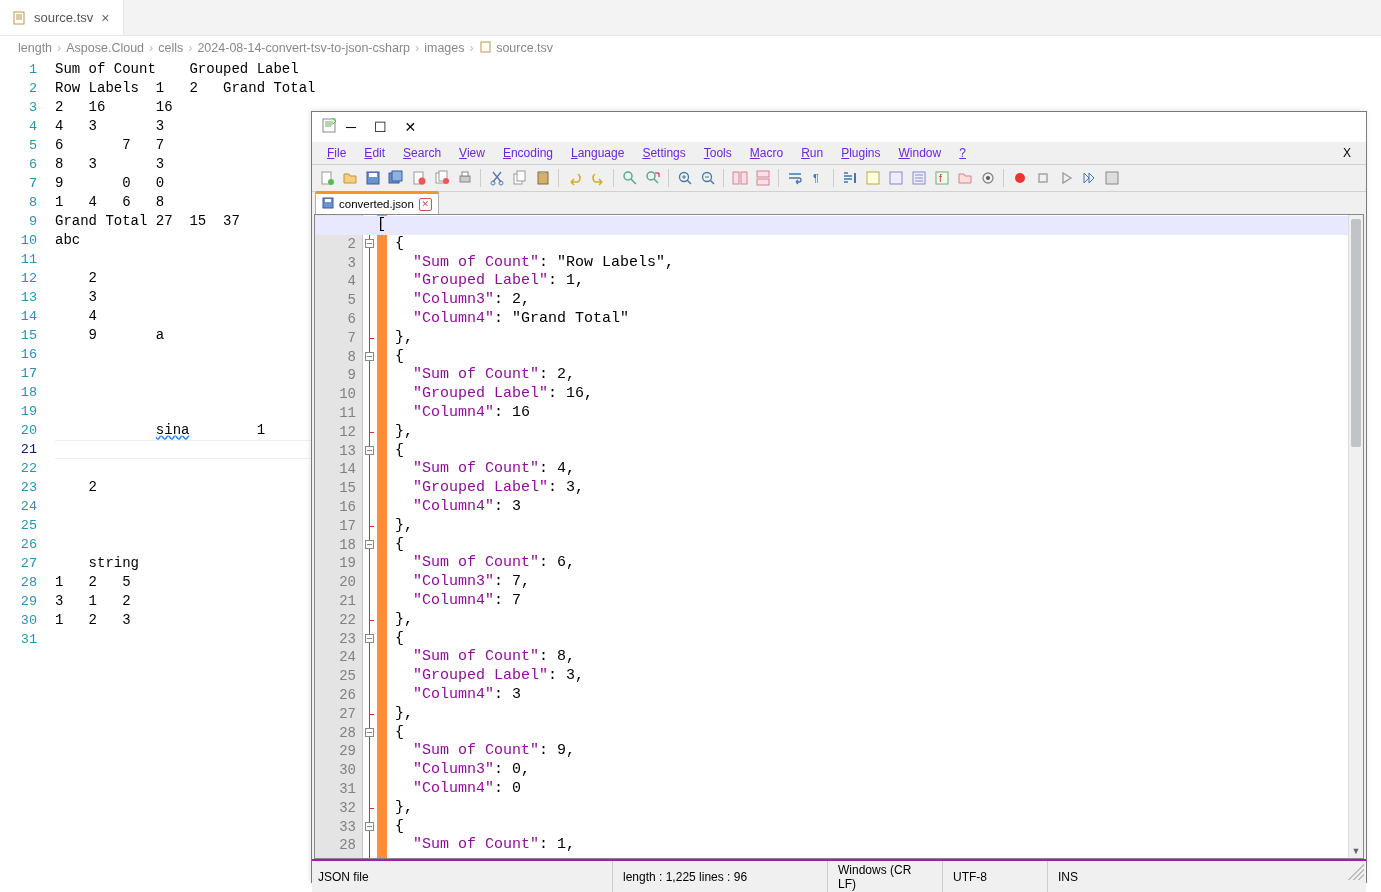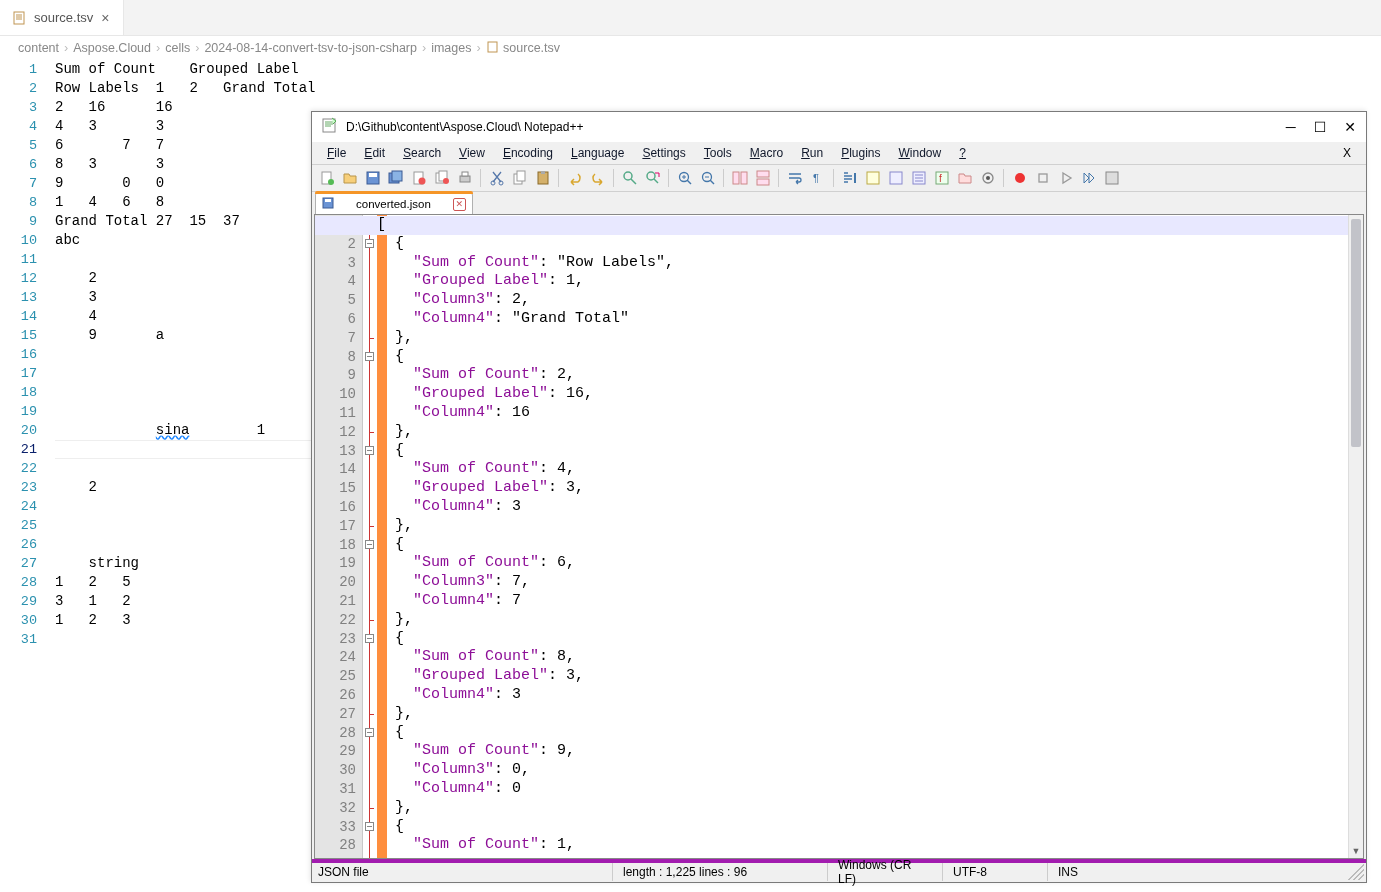--- a/index.html
+++ b/index.html
@@ -23,43 +23,43 @@
 .vs-code .cur{border-top:1px solid #eee;border-bottom:1px solid #eee}
 .wavy{text-decoration:underline wavy #1a85ff}
 
 
 .npp{position:absolute;left:311px;top:111px;width:1056px;height:772px;background:#f0f0f0;border:1px solid #7a7a7a;box-shadow:-1px -1px 5px rgba(0,0,0,.1)}
 .npp-title{height:30px;display:flex;align-items:center;padding:0 10px;gap:8px;background:#fff}
 .npp-title-text{flex:1;font-size:12px;color:#000}
 .npp-title-btns{display:flex;gap:18px;align-items:center}
 .npp-title-btns span{font-size:14px;color:#000}
 .npp-menu{height:22px;display:flex;align-items:center;padding:0 6px;gap:0;font-size:12px;background:#f0f0f0}
-.npp-menu-item{padding:2px 9px;color:#0f172a}
+.npp-menu-item{padding:2px 9px;color:#6d28d9}
 .npp-menu-item u{text-decoration:underline}
 .npp-menu-x{margin-left:auto;padding:2px 9px;font-size:12px}
 .npp-toolbar{height:28px;display:flex;align-items:center;padding:2px 4px;gap:2px;border-top:1px solid #d0d0d0;border-bottom:1px solid #d0d0d0;background:#f0f0f0}
 .tb-btn{width:21px;height:21px;display:flex;align-items:center;justify-content:center;border-radius:2px}
 .tb-sep{width:1px;height:18px;background:#ccc;margin:0 3px}
 .npp-tabs{height:22px;display:flex;align-items:flex-end;background:#f0f0f0;padding-left:3px}
-.npp-tab{height:21px;background:#fff;border:1px solid #b0b0b0;border-bottom:none;border-radius:2px 2px 0 0;padding:0 6px;display:flex;align-items:center;gap:22px;font-size:11.5px;position:relative}
+.npp-tab{height:21px;background:#fff;border:1px solid #b0b0b0;border-bottom:none;border-radius:2px 2px 0 0;padding:0 6px;display:flex;align-items:center;gap:5px;font-size:11.5px;position:relative}
 .npp-tab::before{content:"";position:absolute;top:-3px;left:-1px;right:-1px;height:3px;background:#f59527;border-radius:2px 2px 0 0}
 .npp-tab-close{width:13px;height:13px;border:1px solid #c55;border-radius:2px;color:#c55;font-size:9px;display:flex;align-items:center;justify-content:center;line-height:1}
 .npp-body{position:relative;height:645px;border:1px solid #888;margin:0 2px;background:#fff;overflow:hidden}
 .npp-gutter{position:absolute;left:0;top:0;width:48px;height:100%;background:#e4e4e4;border-right:1px solid #c8c8c8;text-align:right;padding-right:6px;padding-top:1px;font-family:Consolas,"Courier New",monospace;font-size:14px;color:#808080;line-height:18.8px}
 .fold-line{position:absolute;left:54px;top:11px;width:1px;height:632px;background:#c33}
 .fold-box{width:9px;height:9px;border:1px solid #888;background:#fff;position:absolute;left:50px}
 .fold-box::before,.fold-box::after{content:"";position:absolute;background:#888}
 .fold-box::before{left:1px;right:1px;top:3px;height:1px}
 .fold-tick{position:absolute;left:54px;width:5px;height:1px;background:#c33}
 .npp-editor{position:absolute;left:62px;right:14px;top:0;height:100%;padding-top:1px;font-family:Consolas,"Courier New",monospace;font-size:15px;line-height:18.8px;white-space:pre}
 .npp-editor .hl{background:#e8e8ff;display:block;margin-left:-62px;padding-left:62px}
 .npp-scroll{position:absolute;right:0;top:0;bottom:0;width:15px;background:#f0f0f0;border-left:1px solid #ddd}
 .npp-scroll-thumb{position:absolute;left:2px;right:2px;top:4px;height:228px;background:#c2c3c9;border-radius:2px}
 .npp-scroll-arrow{position:absolute;left:0;right:0;height:15px;display:flex;align-items:center;justify-content:center;color:#666;font-size:9px}
-.npp-status{height:22px;border-top:4px solid #a21caf;display:flex;align-items:center;font-size:12px;color:#000;background:#f0f0f0}
+.npp-status{height:34px;border-top:2px solid #a21caf;display:flex;align-items:center;font-size:12px;color:#000;background:#f0f0f0}
 .st-cell{border-left:1px solid #ccc;height:100%;display:flex;align-items:center;padding:0 10px}
 .st-first{border-left:none;padding-left:6px;flex:0 0 300px}
 .st-resize{width:16px;height:16px;position:absolute;right:2px;bottom:2px;background:linear-gradient(135deg,transparent 50%,#bbb 50%,#bbb 55%,transparent 55%,transparent 65%,#bbb 65%,#bbb 70%,transparent 70%,transparent 80%,#bbb 80%,#bbb 85%,transparent 85%)}
 
 
 .jp{color:#000}
 .jk{color:#8d0e97}
 </style>
 </head>
 <body>
@@ -73,21 +73,21 @@
             <line x1="4" y1="4" x2="10" y2="4" stroke="#c09553"></line>
             <line x1="4" y1="6" x2="10" y2="6" stroke="#c09553"></line>
             <line x1="4" y1="8" x2="10" y2="8" stroke="#c09553"></line>
           </svg>
       </span>
       <span>source.tsv</span>
       <span class="vs-close">×</span>
     </div>
   </div>
   <div class="vs-breadcrumbs" id="bc">
-      <span class="bc-item">content</span>
+      <span class="bc-item">length</span>
       <span class="bc-sep">›</span>
       <span class="bc-item">Aspose.Cloud</span>
       <span class="bc-sep">›</span>
       <span class="bc-item">cells</span>
       <span class="bc-sep">›</span>
       <span class="bc-item">2024-08-14-convert-tsv-to-json-csharp</span>
       <span class="bc-sep">›</span>
       <span class="bc-item">images</span>
       <span class="bc-sep">›</span>
       <span class="bc-item"><svg width="14" height="12" style="vertical-align:-1px">
@@ -134,21 +134,20 @@
 
 <div class="npp">
   <div class="npp-title">
     <span>
       <svg width="16" height="16" viewBox="0 0 16 16">
           <rect x="1" y="2" width="12" height="13" fill="#fff" stroke="#888"></rect>
           <path d="M3 5h8M3 7h8M3 9h6" stroke="#6a6"></path>
           <path d="M10 1l4 3-3 3" fill="#cfc" stroke="#5a5"></path>
         </svg>
     </span>
-    <span class="npp-title-text">D:\Github\content\Aspose.Cloud\ Notepad++</span>
     <div class="npp-title-btns">
       <span>─</span>
       <span>☐</span>
       <span>✕</span>
     </div>
   </div>
   <div class="npp-menu" id="nppm">
       <span class="npp-menu-item"><u>F</u>ile</span>
       <span class="npp-menu-item"><u>E</u>dit</span>
       <span class="npp-menu-item"><u>S</u>earch</span>

